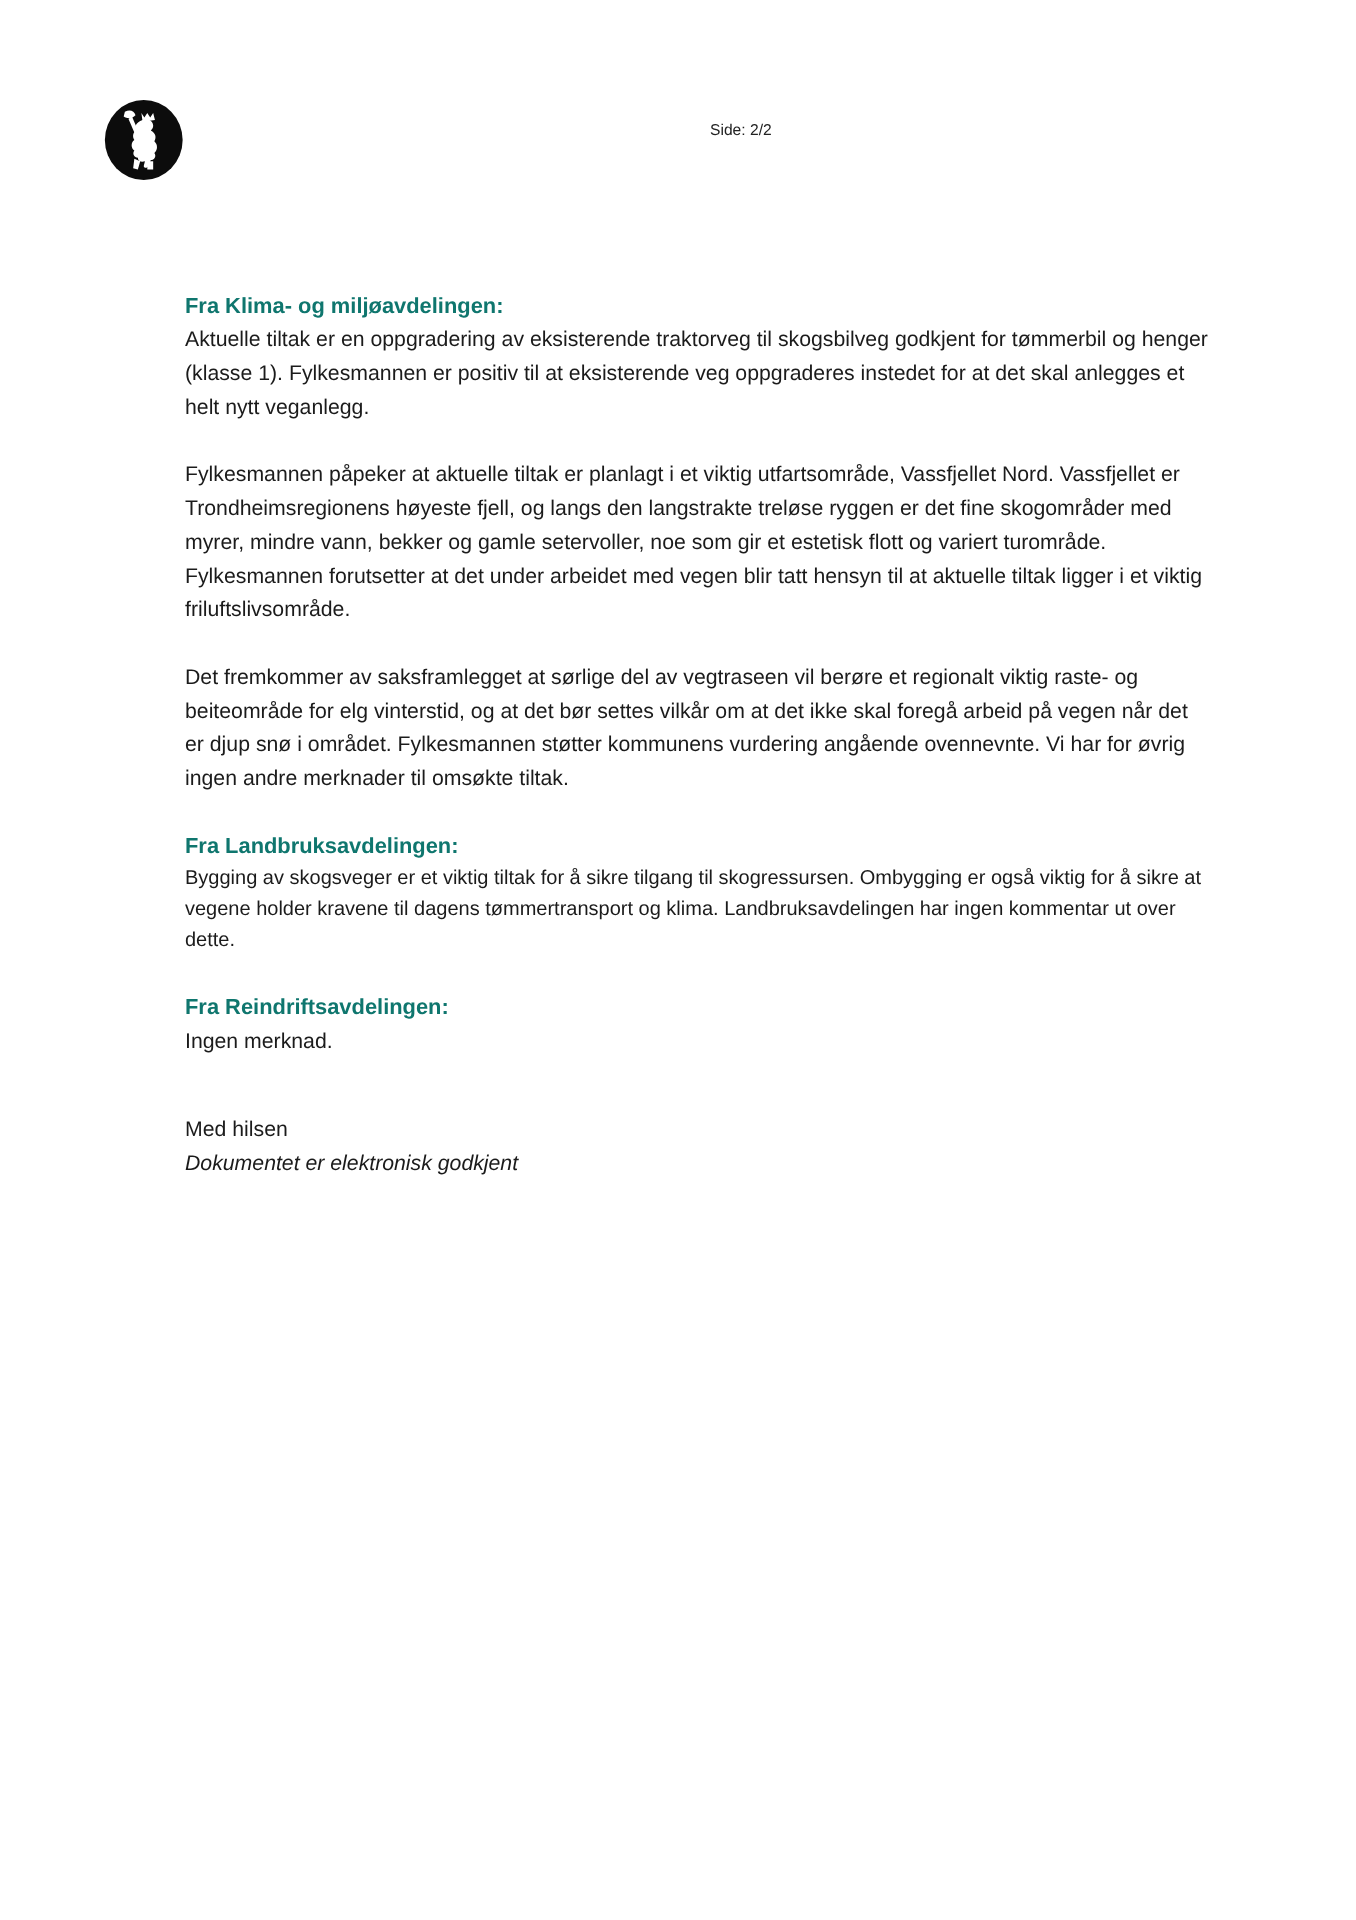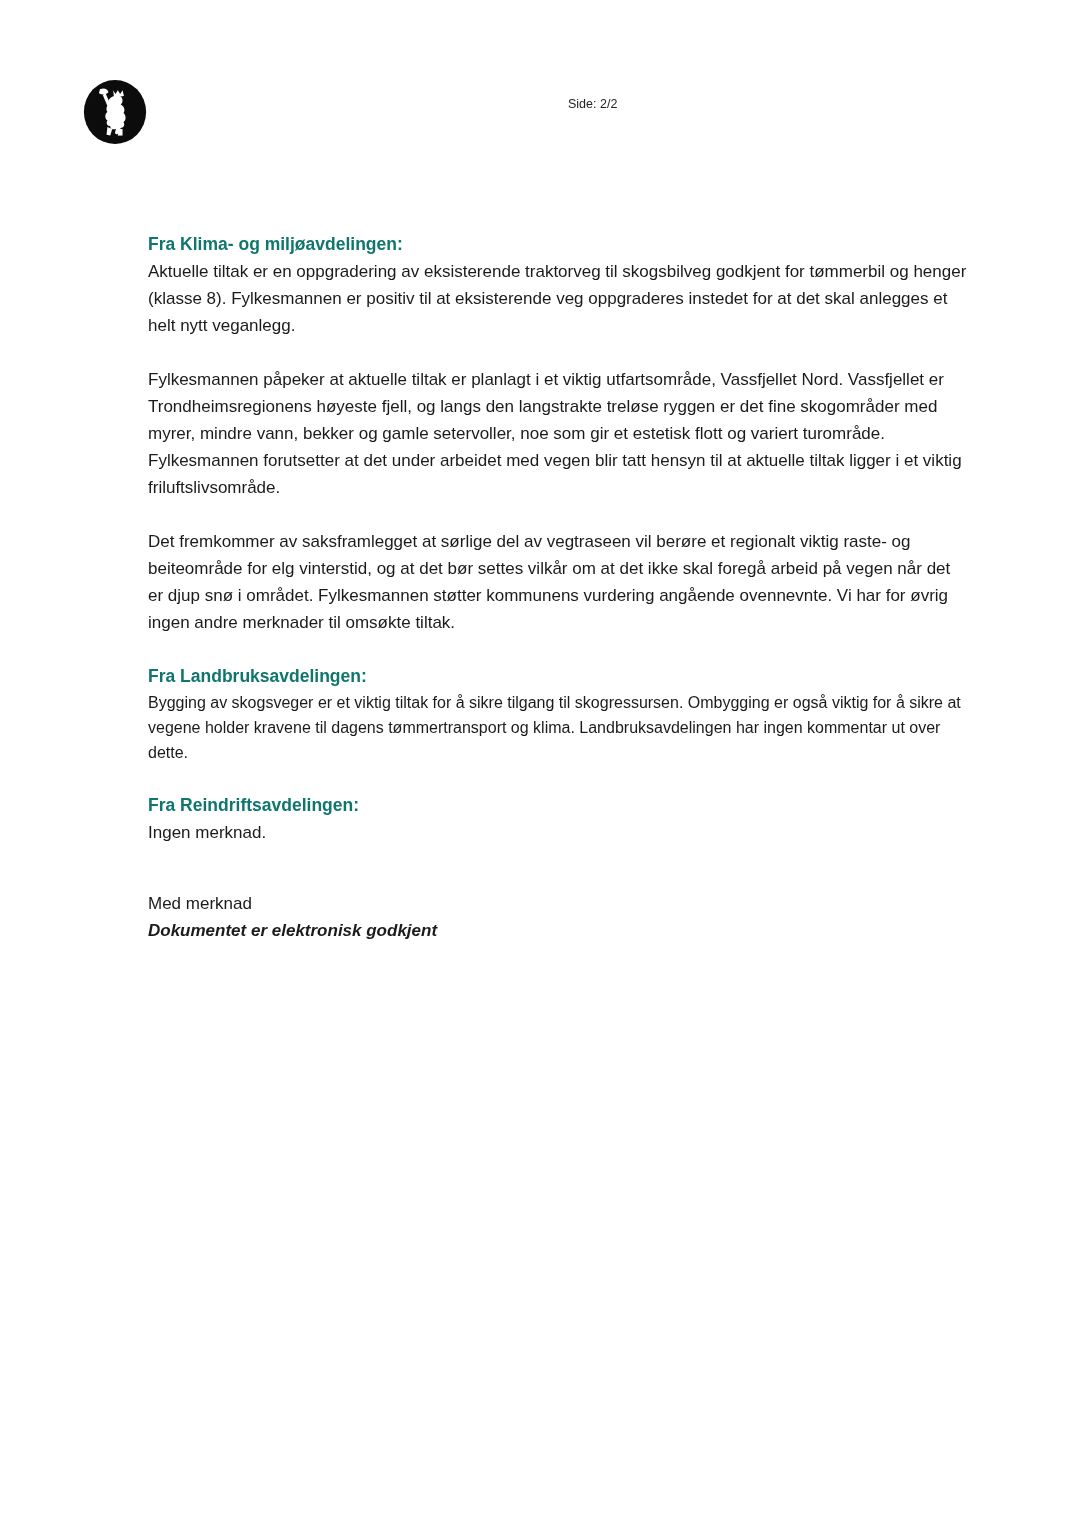--- a/index.html
+++ b/index.html
@@ -24,21 +24,21 @@
   .section{margin-top:27px;}
   .section-heading{
     margin:0;font-size:17.5px;line-height:27px;font-weight:700;color:#0f766e;
   }
   .para + .para{margin-top:27px;}
   .small-para{font-size:16px;line-height:25px;}
   .closing{margin-top:44px;}
   .sig-row{display:flex;margin-top:27px;}
   .sig-col{width:420px;}
   .sig-name,.sig-title{display:block;}
-  .approval-note{margin-top:22px;font-style:italic;font-weight:bold;}
+  .approval-note{margin-top:22px;font-style:italic;}
 </style>
 </head>
 <body>
 
 <div class="page">
 
   <div class="logo">
     <svg viewBox="0 0 70 72" width="66" height="68" aria-hidden="true">
       <ellipse cx="35" cy="36" rx="33" ry="34" fill="#0c0c0c"></ellipse>
       <g fill="#ffffff">
@@ -52,36 +52,36 @@
     </svg>
   </div>
 
   <div class="page-indicator">Side: 2/2</div>
 
   <div class="content">
 
 
     <div class="section">
       <h3 class="section-heading">Fra Klima- og miljøavdelingen:</h3>
-      <p class="para">Aktuelle tiltak er en oppgradering av eksisterende traktorveg til skogsbilveg godkjent for tømmerbil og henger (klasse 8). Fylkesmannen er positiv til at eksisterende veg oppgraderes instedet for at det skal anlegges et helt nytt veganlegg.</p>
+      <p class="para">Aktuelle tiltak er en oppgradering av eksisterende traktorveg til skogsbilveg godkjent for tømmerbil og henger (klasse 1). Fylkesmannen er positiv til at eksisterende veg oppgraderes instedet for at det skal anlegges et helt nytt veganlegg.</p>
       <p class="para">Fylkesmannen påpeker at aktuelle tiltak er planlagt i et viktig utfartsområde, Vassfjellet Nord. Vassfjellet er Trondheimsregionens høyeste fjell, og langs den langstrakte treløse ryggen er det fine skogområder med myrer, mindre vann, bekker og gamle setervoller, noe som gir et estetisk flott og variert turområde. Fylkesmannen forutsetter at det under arbeidet med vegen blir tatt hensyn til at aktuelle tiltak ligger i et viktig friluftslivsområde.</p>
       <p class="para">Det fremkommer av saksframlegget at sørlige del av vegtraseen vil berøre et regionalt viktig raste- og beiteområde for elg vinterstid, og at det bør settes vilkår om at det ikke skal foregå arbeid på vegen når det er djup snø i området. Fylkesmannen støtter kommunens vurdering angående ovennevnte. Vi har for øvrig ingen andre merknader til omsøkte tiltak.</p>
     </div>
 
     <div class="section">
       <h3 class="section-heading">Fra Landbruksavdelingen:</h3>
       <p class="para small-para">Bygging av skogsveger er et viktig tiltak for å sikre tilgang til skogressursen. Ombygging er også viktig for å sikre at vegene holder kravene til dagens tømmertransport og klima. Landbruksavdelingen har ingen kommentar ut over dette.</p>
     </div>
 
     <div class="section">
       <h3 class="section-heading">Fra Reindriftsavdelingen:</h3>
       <p class="para">Ingen merknad.</p>
     </div>
 
     <div class="closing">
-      <p class="greeting">Med merknad</p>
+      <p class="greeting">Med hilsen</p>
 
 
       <p class="approval-note">Dokumentet er elektronisk godkjent</p>
     </div>
 
   </div>
 </div>
 
 </body></html>

